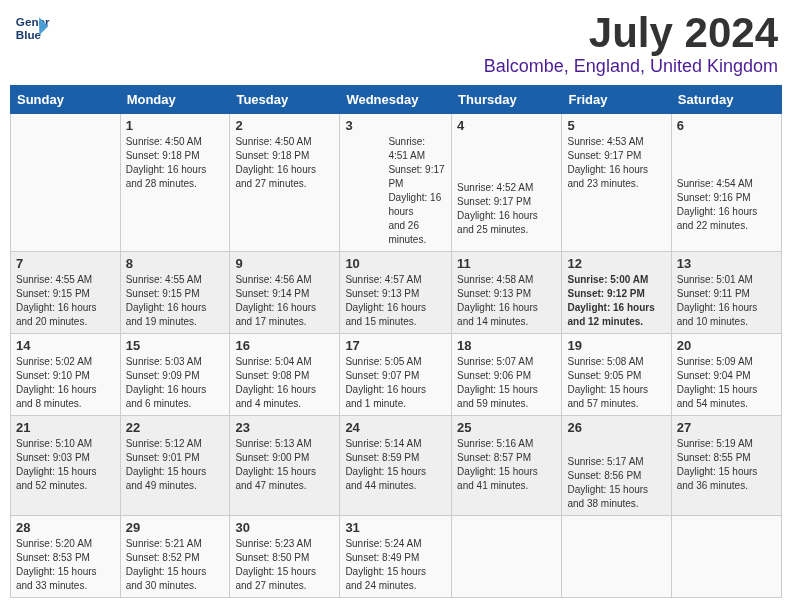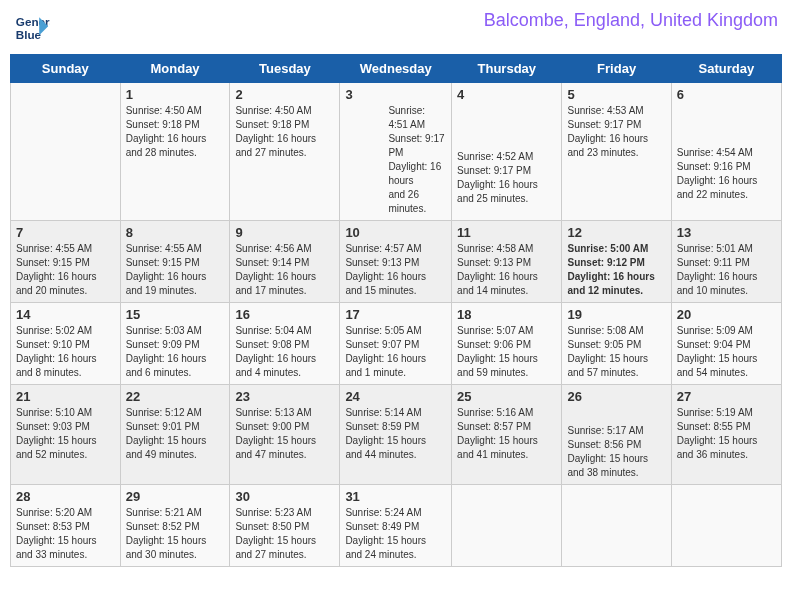--- a/index.html
+++ b/index.html
@@ -30,32 +30,32 @@
       text-align: right;
     }
     .month-title {
       font-size: 42px;
       font-weight: bold;
       color: #333;
       line-height: 1.1;
     }
     .location-title {
       font-size: 18px;
-      color: #8b5cf6;
+      color: #4c1d95;
       font-weight: normal;
     }
     table {
       width: 100%;
       border-collapse: collapse;
       font-size: 11px;
     }
     thead tr th {
       background-color: #1a5fa8;
       color: #fff;
-      text-align: center;
+      text-align: left;
       padding: 6px 6px;
       font-size: 13px;
       font-weight: bold;
       border: 1px solid #1a5fa8;
     }
     tbody tr td {
       border: 1px solid #ccc;
       vertical-align: top;
       padding: 4px 5px;
       width: 113px;
@@ -85,20 +85,21 @@
 
 <div class="header-area">
   <div class="logo">
     <svg class="logo-icon" viewBox="0 0 40 40" xmlns="http://www.w3.org/2000/svg">
       <text x="2" y="18" font-size="13" font-weight="bold" fill="#1a3c6e" font-family="Arial">General</text>
       <text x="2" y="32" font-size="13" font-weight="bold" fill="#1a3c6e" font-family="Arial">Blue</text>
       <polygon points="28,8 38,18 28,28" fill="#4a9fd4"></polygon>
     </svg>
   </div>
   <div class="title-area">
+    <div class="month-title">July 2024</div>
     <div class="location-title">Balcombe, England, United Kingdom</div>
   </div>
 </div>
 
 <table>
   <thead>
     <tr>
     <th>Sunday</th>
         <th>Monday</th>
         <th>Tuesday</th>

